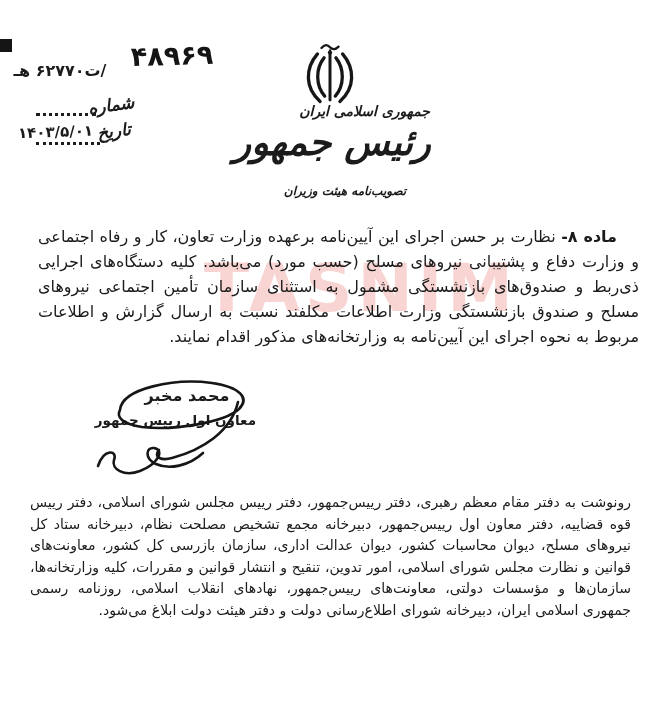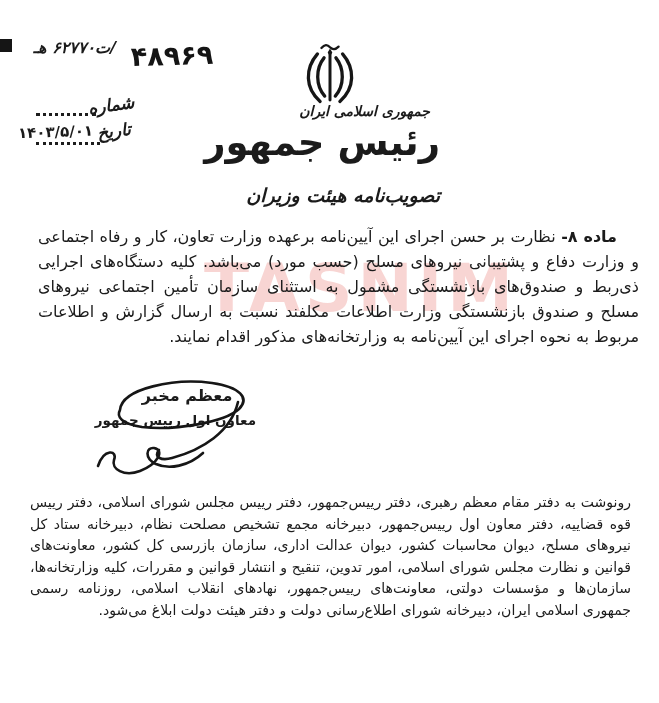--- a/index.html
+++ b/index.html
@@ -5,37 +5,37 @@
   html,body{margin:0;padding:0;background:#ffffff;}
   .page{
     position:relative;width:659px;height:703px;background:#ffffff;
     font-family:"DejaVu Sans",sans-serif;color:#1b1b1b;overflow:hidden;direction:rtl;
   }
   .abs{position:absolute;}
   
   .corner-mark{left:0;top:39px;width:12px;height:13px;background:#151515;}
   .hand-number{left:98px;top:40px;width:148px;font-size:27px;font-weight:bold;
     letter-spacing:7px;direction:ltr;text-align:center;transform:rotate(-1.5deg);color:#141414;}
-  .printed-number{left:4px;top:38px;width:112px;font-size:16px;font-weight:bold;
-    direction:rtl;text-align:right;white-space:nowrap;font-style:italic;}
+  .printed-number{left:4px;top:61px;width:112px;font-size:16px;font-weight:bold;
+    direction:rtl;text-align:center;white-space:nowrap;}
   .field-label{font-size:17px;font-weight:bold;font-style:italic;transform:rotate(-8deg);white-space:nowrap;}
   .no-label{left:88px;top:95px;}
   .date-label{left:97px;top:121px;}
   .dotline{height:8px;border-bottom:3px dotted #1d1d1d;}
   .no-dots{left:36px;top:105px;width:60px;}
   .date-dots{left:36px;top:134px;width:64px;}
   .date-value{left:18px;top:123px;font-size:15px;font-weight:bold;direction:ltr;
     transform:rotate(-2deg);white-space:nowrap;}
   
   .emblem{left:295px;top:42px;width:70px;height:66px;}
   .republic{left:230px;top:103px;width:200px;font-size:14px;
     font-weight:bold;font-style:italic;white-space:nowrap;}
-  .president{left:240px;top:121px;width:200px;text-align:center;font-size:37px;
-    font-weight:bold;white-space:nowrap;}
-  .doctype{left:250px;top:184px;width:190px;text-align:center;font-size:19px;
+  .president{left:232px;top:121px;width:200px;text-align:center;font-size:37px;
+    font-weight:bold;font-style:italic;white-space:nowrap;}
+  .doctype{left:250px;top:184px;width:190px;text-align:center;font-size:12px;
     font-weight:bold;font-style:italic;white-space:nowrap;}
   
   .watermark{left:156px;top:250px;font-size:66px;font-weight:bold;letter-spacing:5px;
     color:rgba(232,125,118,0.32);direction:ltr;z-index:1;white-space:nowrap;margin-left:48px;}
   
   .article{left:30px;top:216px;width:601px;font-size:16px;line-height:25px;
     text-align:justify;direction:rtl;z-index:2;text-indent:22px;margin:8px;}
   .article .lead{font-weight:bold;}
   .distribution{left:30px;top:492px;width:601px;font-size:14px;line-height:21.5px;
     text-align:justify;direction:rtl;z-index:2;margin:0;}
@@ -75,21 +75,21 @@
     </svg>
   </div>
   <div class="abs republic">جمهوری اسلامی ایران</div>
   <div class="abs president">رئیس جمهور</div>
   <div class="abs doctype">تصویب‌نامه هیئت وزیران</div>
 
   <div class="abs watermark">TASNIM</div>
 
   <p class="abs article"><span class="lead">ماده ۸-</span><span> نظارت بر حسن اجرای این آیین‌نامه برعهده وزارت تعاون، کار و رفاه اجتماعی و وزارت دفاع و پشتیبانی نیروهای مسلح (حسب مورد) می‌باشد. کلیه دستگاه‌های اجرایی ذی‌ربط و صندوق‌های بازنشستگی مشمول به استثنای سازمان تأمین اجتماعی نیروهای مسلح و صندوق بازنشستگی وزارت اطلاعات مکلفند نسبت به ارسال گزارش و اطلاعات مربوط به نحوه اجرای این آیین‌نامه به وزارتخانه‌های مذکور اقدام نمایند.</span></p>
 
-  <div class="abs sig-name">معظم مخبر</div>
+  <div class="abs sig-name">محمد مخبر</div>
   <div class="abs sig-title">معاون اول رییس جمهور</div>
   <div class="abs sig-svg">
     <svg viewBox="0 0 300 145" width="300" height="145" aria-hidden="true">
       <g stroke="#161616" fill="none" stroke-width="2.6" stroke-linecap="round">
         <path d="M40,50 C42,28 95,18 132,23 C160,27 170,38 159,49 C145,62 95,71 62,67 C42,64 36,57 40,50"></path>
         <path d="M158,42 C151,72 122,90 92,98 C81,101 73,97 79,90"></path>
         <path d="M18,106 C24,88 38,90 34,100 C31,109 44,117 60,111 C78,104 85,90 74,88 C66,87 64,98 76,104 C89,110 109,106 123,93"></path>
       </g>
     </svg>
   </div>

